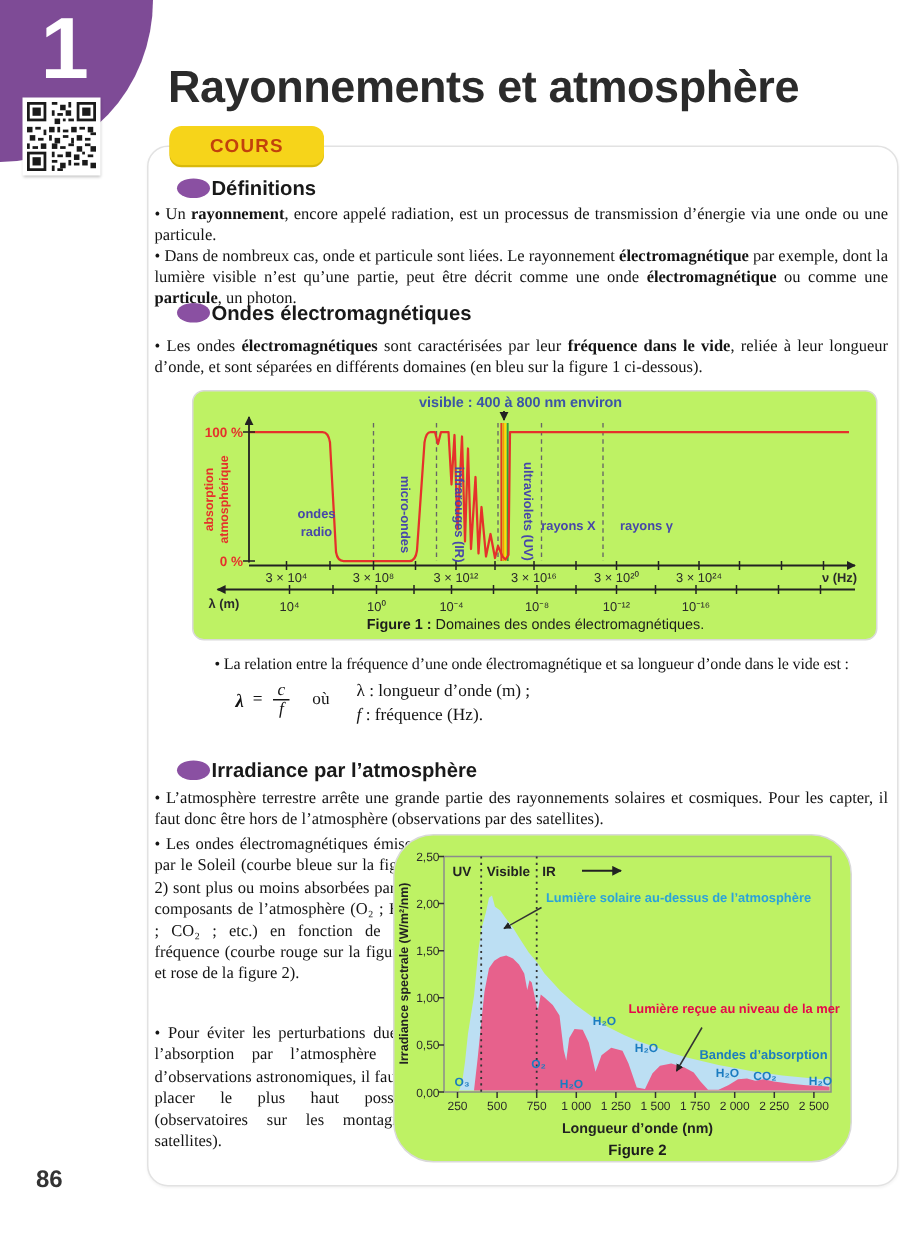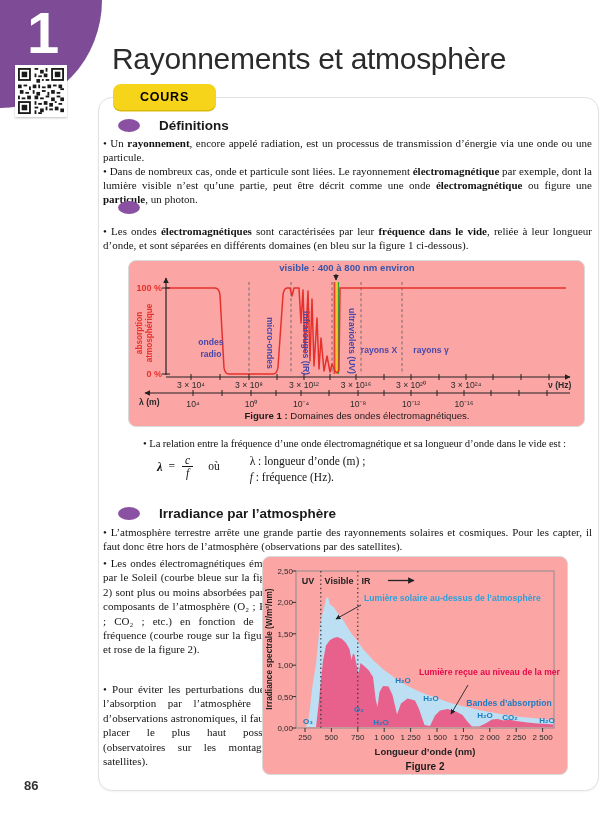--- a/index.html
+++ b/index.html
@@ -7,66 +7,66 @@
     width:600px;height:823px;position:relative;background:#ffffff;
     font-family:"Liberation Sans",sans-serif;overflow:hidden;
   }
   
   .corner-blob{position:absolute;left:0;top:0;width:102px;height:108px;
     background:#7e4b96;border-bottom-right-radius:100% 100%;}
   .chapter-num{position:absolute;left:27px;top:4px;color:#fff;
     font-size:58px;font-weight:700;line-height:1;}
   .qr-wrap{position:absolute;left:15px;top:65px;width:52px;height:52px;background:#fff;
     box-shadow:0 1px 2px rgba(0,0,0,.25);padding:3px;box-sizing:border-box;}
-  .page-title{position:absolute;left:112px;top:22px;font-size:30px;font-weight:400;
+  .page-title{position:absolute;left:112px;top:22px;font-size:30px;font-weight:700;
     color:#2b2b2b;letter-spacing:-.3px;}
   
   .card{position:absolute;left:98px;top:97px;width:499px;height:692px;background:#fff;
     border:1.5px solid #e2e2e2;border-radius:14px;box-shadow:0 1px 2px rgba(0,0,0,.05);}
   .badge{position:absolute;left:113px;top:84px;width:103px;height:26px;background:#f6d41a;
     border-radius:8px;display:flex;align-items:center;justify-content:center;
-    font-weight:700;font-size:12.5px;color:#000000;letter-spacing:.8px;
+    font-weight:700;font-size:12.5px;color:#c2410c;letter-spacing:.8px;
     box-shadow:0 1.5px 0 #d9b90a;z-index:5;}
   
-  .sec-h{position:absolute;display:flex;align-items:center;gap:19px;
+  .sec-h{position:absolute;display:flex;align-items:center;gap:1px;
     font-weight:700;font-size:13.5px;color:#191919;z-index:2;}
   .dot{width:22px;height:13px;background:#8a50a2;border-radius:50%;flex:0 0 auto;}
   
   .body-p{position:absolute;font-family:"Liberation Serif",serif;font-size:11px;
     line-height:14px;color:#141414;text-align:justify;margin:0;z-index:2;}
   .body-p b{font-weight:bold;}
   .tight{font-size:10.7px;letter-spacing:-.1px;}
   .col-p{line-height:14.4px;}
   
   .formula{position:absolute;left:157px;top:452px;display:flex;align-items:flex-start;
     font-family:"Liberation Serif",serif;font-size:11.5px;color:#141414;z-index:2;}
   .frac{display:inline-flex;flex-direction:column;align-items:center;margin:2px 0 0 6px;}
   .frac .num{padding:0 4px;font-style:italic;}
   .frac .den{border-top:1px solid #141414;padding:0 4px;font-style:italic;}
   .f-lhs{font-weight:700;font-style:italic;font-size:12.5px;margin-top:8px;}
   .f-eq{margin:8px 0 0 6px;}
-  .f-where{margin:8px 16px 0 14px;}
+  .f-where{margin:8px 4px 0 14px;}
   .f-defs{margin:2px 0 0 14px;line-height:15.5px;}
   .f-defs i{font-style:italic;}
   
-  .figbox{position:absolute;background:#fca5a5;border:1px solid #d9d9d9;border-radius:8px;
+  .figbox{position:absolute;background:#bef264;border:1px solid #d9d9d9;border-radius:8px;
     box-sizing:border-box;z-index:2;}
   svg text{font-family:"Liberation Sans",sans-serif;}
   .f1-blue{fill:#4747a9;font-weight:bold;font-size:8.6px;}
   .f1-note{fill:#3b55a6;font-weight:bold;font-size:9.6px;}
   .f1-red{fill:#e5312b;font-weight:bold;font-size:9px;}
   .f1-tick{fill:#2a2a2a;font-size:8.6px;}
   .f1-cap{font-size:9.6px;fill:#1c1c1c;}
   .f2-axis{fill:#2a2a2a;font-size:8px;}
   .f2-dark{fill:#222;font-weight:bold;font-size:9px;}
   .f2-cyan{fill:#2ba2da;font-weight:bold;font-size:8.6px;}
   .f2-redlbl{fill:#e6094a;font-weight:bold;font-size:8.6px;}
   .f2-mol{fill:#1b7cc0;font-weight:bold;font-size:8px;}
   .f2-cap{font-weight:bold;font-size:10px;fill:#1c1c1c;}
-  .page-num{position:absolute;left:24px;top:778px;font-size:13px;font-weight:700;color:#333;}
+  .page-num{position:absolute;left:24px;top:778px;font-size:16px;font-weight:700;color:#333;}
 </style>
 </head>
 <body>
 
 <div class="corner-blob"></div>
 <div class="chapter-num">1</div>
 <div class="qr-wrap">
   <svg width="46" height="46" viewBox="0 0 25 25">
     <g fill="#1a1a1a">
       <rect x="0" y="0" width="7" height="7"></rect>
@@ -134,24 +134,25 @@
 <h1 class="page-title">Rayonnements et atmosphère</h1>
 
 <div class="card"></div>
 <div class="badge">COURS</div>
 
 <div class="sec-h" style="left:118px;top:118px;">
   <span class="dot"></span>
   <span>Définitions</span>
 </div>
 <p class="body-p" style="left:103px;top:136px;width:489px;"><span>• Un </span><b>rayonnement</b><span>, encore appelé radiation, est un processus de transmission d’énergie via une onde ou une particule.</span></p>
-<p class="body-p" style="left:103px;top:164px;width:489px;"><span>• Dans de nombreux cas, onde et particule sont liées. Le rayonnement </span><b>électromagnétique</b><span> par exemple, dont la lumière visible n’est qu’une partie, peut être décrit comme une onde </span><b>électromagnétique</b><span> ou figure une </span><b>particule</b><span>, un photon.</span></p>
+<p class="body-p" style="left:103px;top:164px;width:489px;"><span>• Dans de nombreux cas, onde et particule sont liées. Le rayonnement </span><b>électromagnétique</b><span> par exemple, dont la lumière visible n’est qu’une partie, peut être décrit comme une onde </span><b>électromagnétique</b><span> ou comme une </span><b>particule</b><span>, un photon.</span></p>
 
 <div class="sec-h" style="left:118px;top:201px;">
   <span class="dot"></span>
+  <span>Ondes électromagnétiques</span>
 </div>
 <p class="body-p" style="left:103px;top:224px;width:489px;"><span>• Les ondes </span><b>électromagnétiques</b><span> sont caractérisées par leur </span><b>fréquence dans le vide</b><span>, reliée à leur longueur d’onde, et sont séparées en différents domaines (en bleu sur la figure 1 ci-dessous).</span></p>
 
 <div class="figbox" style="left:128px;top:260px;width:457px;height:167px;">
 <svg width="455" height="165" viewBox="0 0 455 165">
   <defs>
     <marker id="ah" markerWidth="8" markerHeight="8" refX="4.5" refY="2.5" orient="auto">
       <path d="M0,0 L5,2.5 L0,5 Z" fill="#222"></path>
     </marker>
   </defs>
@@ -231,21 +232,21 @@
 </div>
 
 <div class="sec-h" style="left:118px;top:506px;">
   <span class="dot"></span>
   <span>Irradiance par l’atmosphère</span>
 </div>
 <p class="body-p" style="left:103px;top:525px;width:489px;"><span>• L’atmosphère terrestre arrête une grande partie des rayonnements solaires et cosmiques. Pour les capter, il faut donc être hors de l’atmosphère (observations par des satellites).</span></p>
 <p class="body-p col-p" style="left:103px;top:556px;width:176px;"><span>• Les ondes électromagnétiques émises par le Soleil (courbe bleue sur la figure 2) sont plus ou moins absorbées par les composants de l’atmosphère (O₂ ; H₂O ; CO₂ ; etc.) en fonction de leur fréquence (courbe rouge sur la figure 1 et rose de la figure 2).</span></p>
 <p class="body-p col-p" style="left:103px;top:682px;width:176px;"><span>• Pour éviter les perturbations dues à l’absorption par l’atmosphère lors d’observations astronomiques, il faut se placer le plus haut possible (observatoires sur les montagnes, satellites).</span></p>
 
-<div class="figbox" style="left:262px;top:556px;width:306px;height:219px;">
+<div class="figbox" style="left:262px;top:556px;width:306px;height:219px;border-radius:27px;">
 <svg width="304" height="217" viewBox="0 0 304 217">
 
   <path d="M43,170 L45,165 L47,151 L49,132 L53,107 L56,76 L58,62 L61,51 L63,41.5 L65,40
            L67,47.5 L70.5,50 L74,55 L79,61.5 L84,69.5 L89.5,78 L95,84.5 L100,92 L105.5,98
            L110.5,103.5 L116,108.5 L121,113 L132,121 L142,127.5 L153,133 L163.5,137.5
            L174,141 L184.5,145 L195,148 L205.5,150.5 L216,153 L227,155 L237.5,157 L248,158.5
            L258.5,160 L269,161 L279.5,162 L290,163 L290,170 Z" fill="#bcdff3"></path>
   <path d="M53,170 L55.5,148 L58,123 L60,104 L63,88.5 L66.5,83.5 L70.5,81 L74.5,80 L79,82
            L83,86 L86.5,92 L88.5,103 L90,96.5 L91.5,98 L95.5,117 L97.5,106 L100,108
            L105.5,113 L110,120 L112.8,143 L114.5,150 L116.5,135 L120,129 L125.5,129.5

